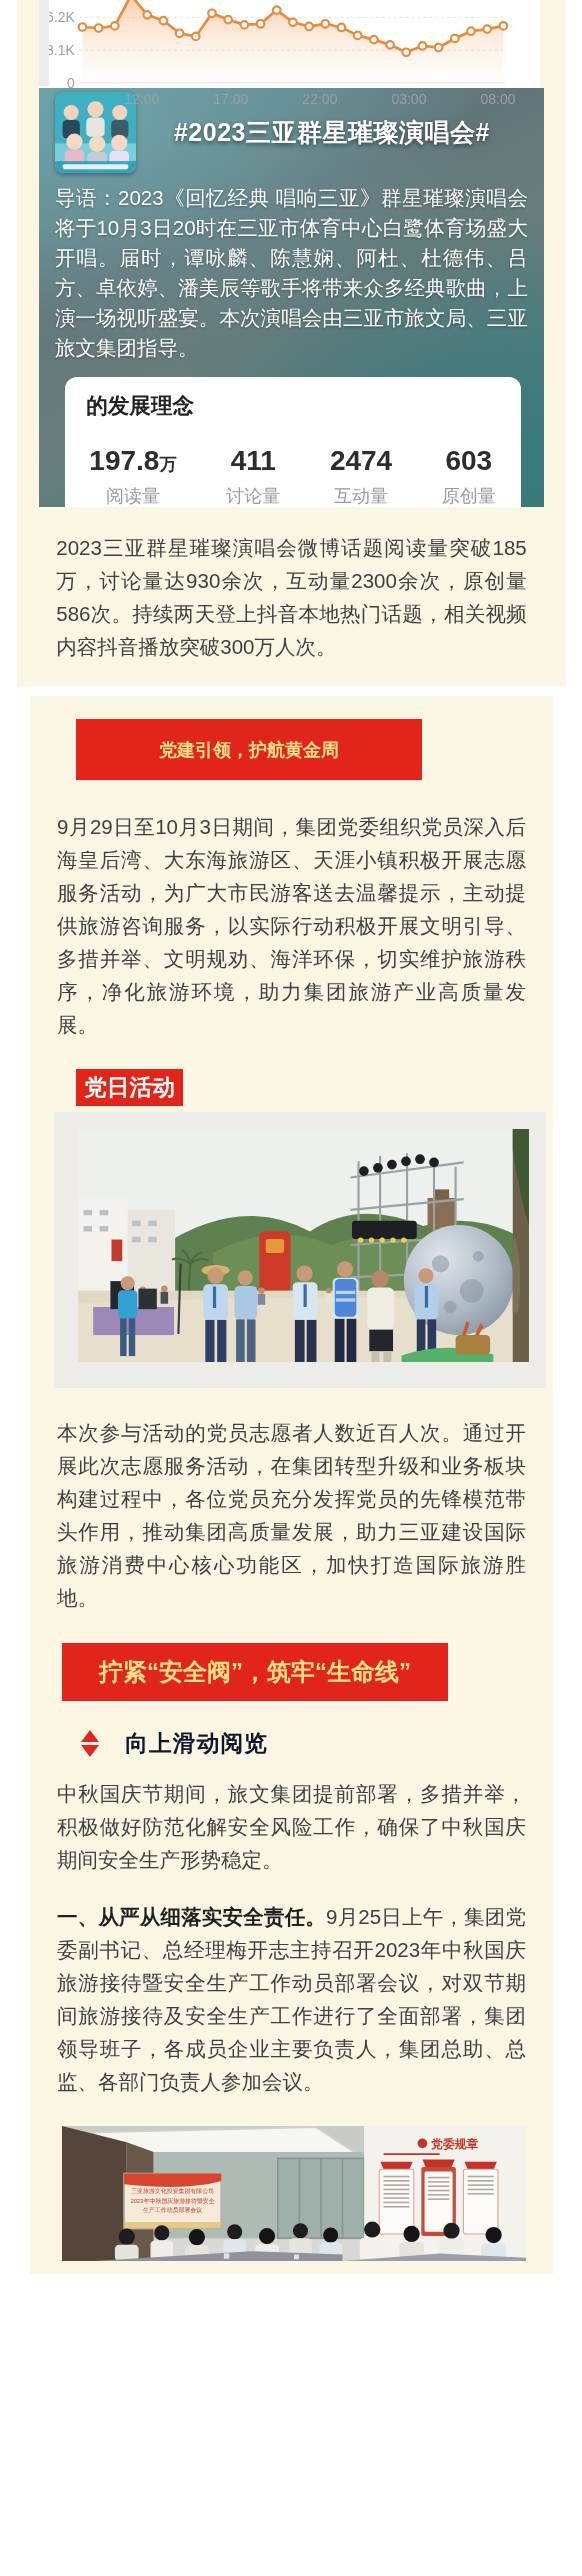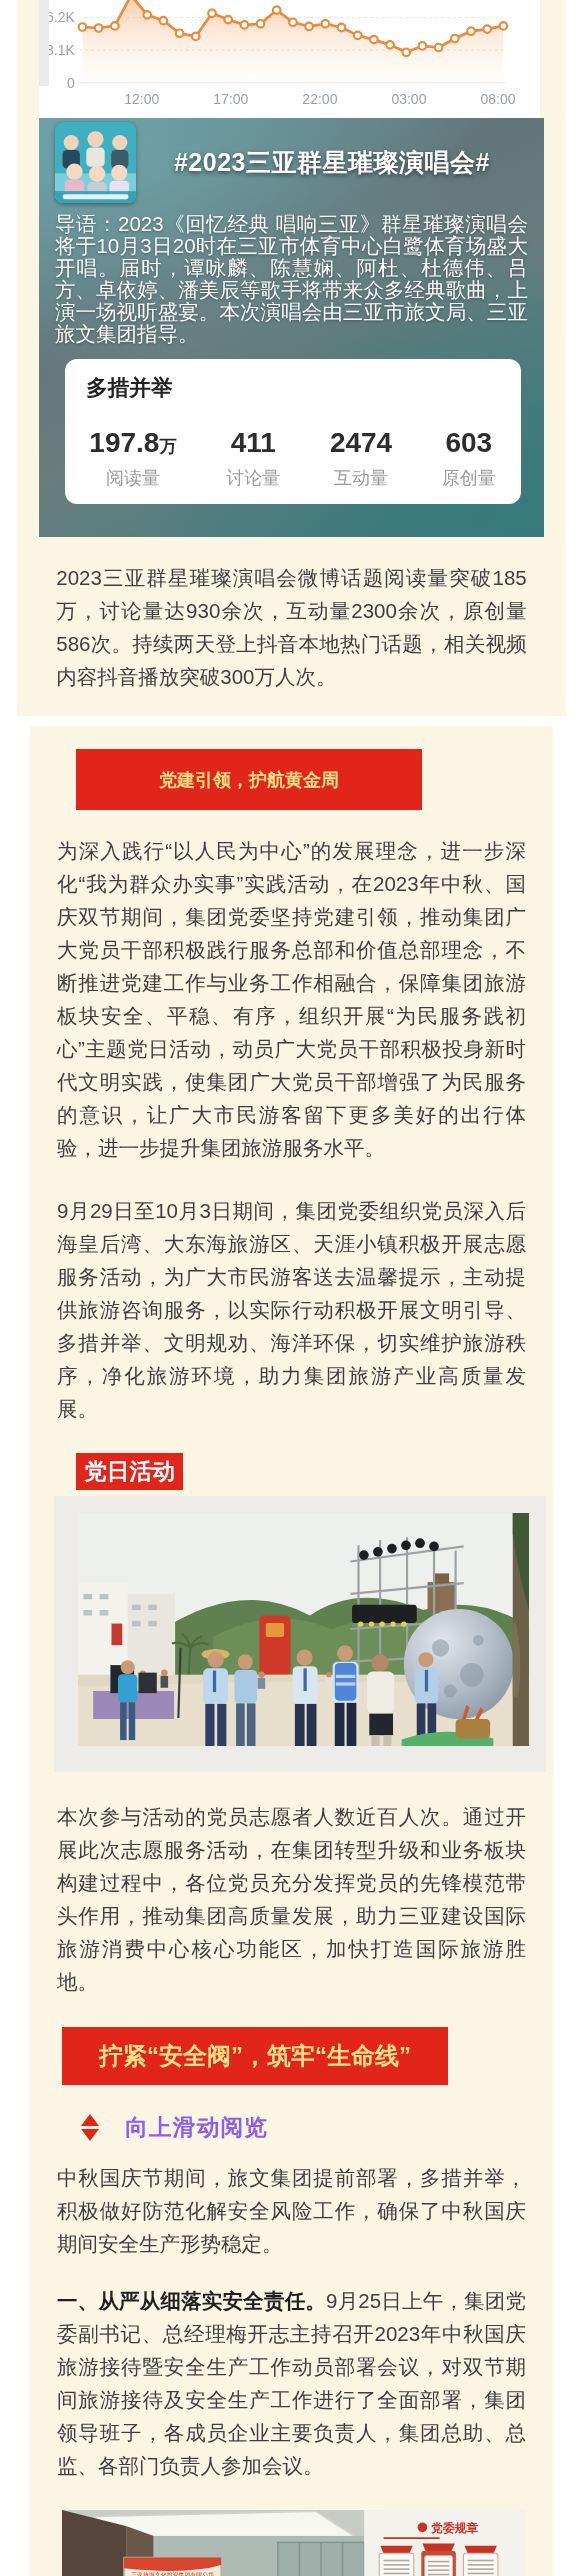--- a/index.html
+++ b/index.html
@@ -6,39 +6,39 @@
   html,body { background:#ffffff; }
   body {
     width:583px; height:2576px; overflow:hidden; position:relative;
     font-family:"Liberation Sans", sans-serif;
     -webkit-font-smoothing:antialiased;
   }
   .outer1 { margin:0 17.3px; background:#fbf5e3; padding-bottom:22.7px; }
   .outer2 { margin:10.8px 30px 0 30px; background:#fbf5e3; padding:22.7px 0 13px 0; }
 
   
-  .chart-card { margin-left:21.6px; width:501px; height:118px; background:#ffffff; position:relative; display:flex; }
+  .chart-card { margin-left:21.6px; width:501px; height:88px; background:#ffffff; position:relative; display:flex; }
   .chart-gray-strip { width:9.7px; height:86px; background:#ebebeb; }
   .chart-area { flex:1; position:relative; }
 
   
   .hero {
     margin-left:21.6px; width:505px; height:419px;
     background:
       radial-gradient(120% 90% at 15% 10%, rgba(120,180,185,.55), rgba(0,0,0,0) 60%),
       radial-gradient(120% 120% at 85% 90%, rgba(46,118,120,.6), rgba(0,0,0,0) 55%),
       linear-gradient(155deg,#62949b 0%, #627579 35%, #6a7d7c 55%, #527f81 78%, #3f7c7e 100%);
     padding:4px 16px 0 16px; overflow:hidden;
   }
   .hero-top { display:flex; align-items:center; height:81px; }
   .collage { width:81px; height:81px; border-radius:8.6px; overflow:hidden; flex:0 0 auto;
     box-shadow:0 1.1px 4.3px rgba(0,0,0,.35); }
   .hero-title { flex:1; text-align:center; color:#ffffff; font-size:25px; font-weight:bold;
     text-shadow:0 1.6px 4.3px rgba(0,0,0,.5); letter-spacing:0.5px; }
-  .hero-intro { margin-top:9.7px; color:#ffffff; font-size:20.5px; line-height:22px;
+  .hero-intro { margin-top:9.7px; color:#ffffff; font-size:20.5px; line-height:30px;
     text-align:justify; text-shadow:0 1.1px 2.7px rgba(0,0,0,.35); }
 
   
   .topic-card { margin:14px auto 0 9.7px; width:456px; height:145px; background:#ffffff;
     border-radius:12px; padding:14px 21.6px; }
   .topic-title { font-size:21.6px; font-weight:bold; color:#222222; }
   .topic-stats { display:flex; justify-content:space-between; margin-top:25px; padding:0 3.2px;gap:48px; }
   .stat { text-align:center; }
   .stat-value { font-size:28px; font-weight:bold; color:#2d2d2d; }
   .stat-unit { font-size:17.3px; font-weight:bold; color:#2d2d2d; }
@@ -62,21 +62,21 @@
   .photo1 { width:451px; height:233px; display:block; }
   .photo2 { margin:28px 0 0 32px; width:464px; height:135px; display:block; }
 
   
   .scroll-hint { margin:27px 0 0 51px; display:flex; align-items:center; }
   .hint-icon { width:18.3px; height:27px; margin-right:26px; position:relative; }
   .hint-icon .tri-up { width:0; height:0; border-left:9.2px solid transparent; border-right:9.2px solid transparent;
     border-bottom:12px solid #e1251b; position:absolute; top:0; }
   .hint-icon .tri-down { width:0; height:0; border-left:9.2px solid transparent; border-right:9.2px solid transparent;
     border-top:12px solid #e1251b; position:absolute; bottom:0; }
-  .hint-text { color:#8b5cf6; font-size:22.7px; font-weight:bold; letter-spacing:1.1px; }
+  .hint-text { color:#0f172a; font-size:22.7px; font-weight:bold; letter-spacing:1.1px; }
 </style>
 </head>
 <body>
 
 <div class="outer1">
 
   <div class="chart-card">
     <div class="chart-gray-strip"></div>
     <div class="chart-area">
       <svg id="trend-svg" width="490" height="117" viewBox="0 0 908 216">
@@ -151,21 +151,21 @@
           </g>
           <rect y="128" width="150" height="22" fill="#2a9ab0" opacity="0.85"></rect>
           <rect x="14" y="134" width="122" height="9" rx="4" fill="#ffffff" opacity="0.85"></rect>
         </svg>
       </div>
       <div class="hero-title">#2023三亚群星璀璨演唱会#</div>
     </div>
     <div class="hero-intro">导语：2023《回忆经典 唱响三亚》群星璀璨演唱会将于10月3日20时在三亚市体育中心白鹭体育场盛大开唱。届时，谭咏麟、陈慧娴、阿杜、杜德伟、吕方、卓依婷、潘美辰等歌手将带来众多经典歌曲，上演一场视听盛宴。本次演唱会由三亚市旅文局、三亚旅文集团指导。</div>
 
     <div class="topic-card">
-      <div class="topic-title">多措并举</div>
+      <div class="topic-title">的发展理念</div>
       <div class="topic-stats">
         <div class="stat">
           <div><span class="stat-value">197.8</span><span class="stat-unit">万</span></div>
           <div class="stat-label">阅读量</div>
         </div>
         <div class="stat">
           <div><span class="stat-value">411</span><span class="stat-unit"></span></div>
           <div class="stat-label">讨论量</div>
         </div>
         <div class="stat">
@@ -180,21 +180,20 @@
     </div>
   </div>
 
   <p class="para">2023三亚群星璀璨演唱会微博话题阅读量突破185万，讨论量达930余次，互动量2300余次，原创量586次。持续两天登上抖音本地热门话题，相关视频内容抖音播放突破300万人次。</p>
 </div>
 
 <div class="outer2">
 
   <div class="red-banner first">党建引领，护航黄金周</div>
 
-  <p class="para">为深入践行“以人民为中心”的发展理念，进一步深化“我为群众办实事”实践活动，在2023年中秋、国庆双节期间，集团党委坚持党建引领，推动集团广大党员干部积极践行服务总部和价值总部理念，不断推进党建工作与业务工作相融合，保障集团旅游板块安全、平稳、有序，组织开展“为民服务践初心”主题党日活动，动员广大党员干部积极投身新时代文明实践，使集团广大党员干部增强了为民服务的意识，让广大市民游客留下更多美好的出行体验，进一步提升集团旅游服务水平。</p>
   <p class="para" style="margin-top:30px;">9月29日至10月3日期间，集团党委组织党员深入后海皇后湾、大东海旅游区、天涯小镇积极开展志愿服务活动，为广大市民游客送去温馨提示，主动提供旅游咨询服务，以实际行动积极开展文明引导、多措并举、文明规劝、海洋环保，切实维护旅游秩序，净化旅游环境，助力集团旅游产业高质量发展。</p>
 
   <div class="badge">党日活动</div>
 
   <div class="photo-box1">
     <svg class="photo1" viewBox="0 0 836 432">
       <rect width="836" height="432" fill="#eceeec"></rect>
 
       <rect width="836" height="200" fill="#eef0ee"></rect>
 

